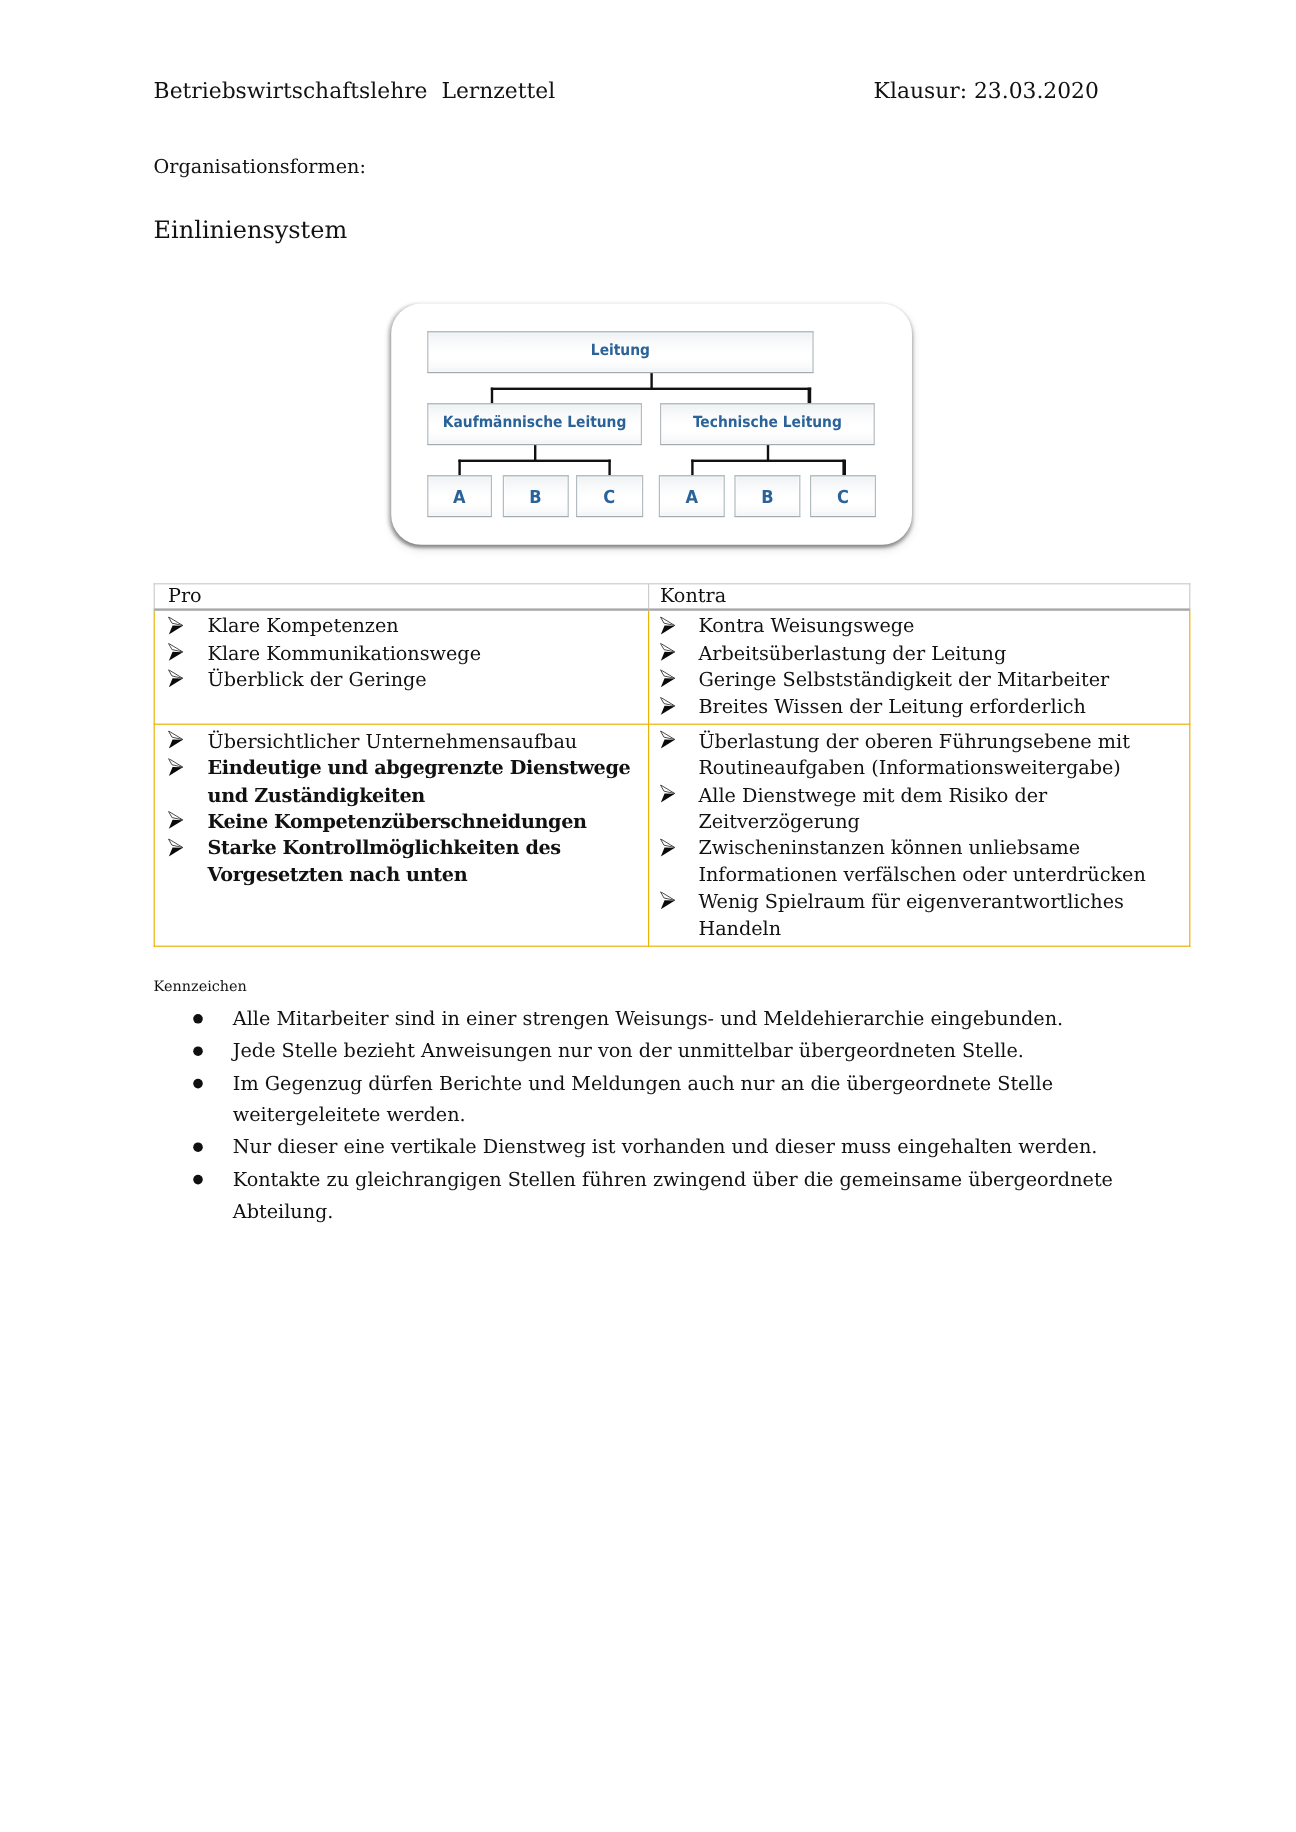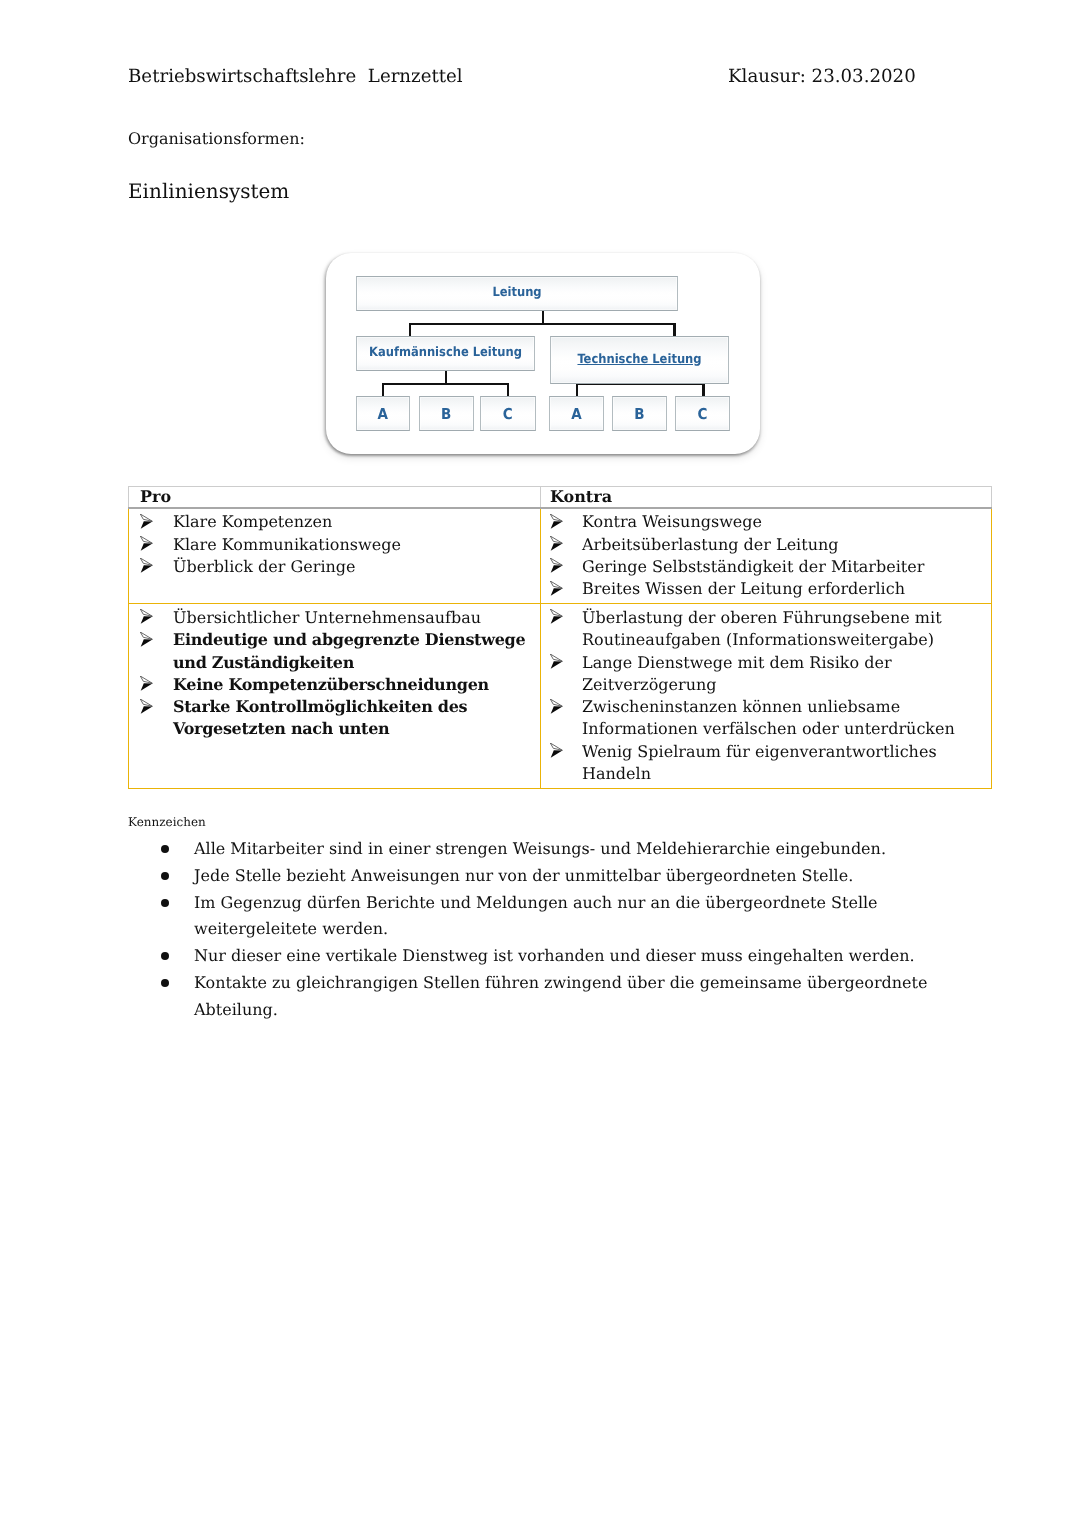--- a/index.html
+++ b/index.html
@@ -42,21 +42,21 @@
   }
   .node-leaf { font-size:15px; line-height:18px; padding-bottom:0; }
   .conn { position:absolute; background:#111111; }
 
   
   .protable {
     position:absolute; left:128px; top:486px; width:863px;
     border-collapse:collapse; table-layout:fixed; font-size:16px;
   }
   .protable th {
-    font-weight:bold; text-align:left; vertical-align:top;
+    font-weight:normal; text-align:left; vertical-align:top;
     border:1px solid #cdcdcd; border-bottom:2px solid #a8a8a8;
     padding:0 0 0 11px; line-height:19.8px; height:19.8px;
     font-size:16px;
     margin-left:25px;
   }
   .protable td {
     vertical-align:top; border:1px solid #eab308;
     padding:2.5px 3px 3px 3px;
   }
   .protable th, .protable td { box-sizing:border-box; }
@@ -106,21 +106,21 @@
     <div class="conn" style="left:55.8px;top:129.5px;width:2.4px;height:13.5px;"></div>
     <div class="conn" style="left:180.8px;top:129.5px;width:2.4px;height:13.5px;"></div>
 
     <div class="conn" style="left:312.9px;top:117px;width:2.4px;height:14px;"></div>
     <div class="conn" style="left:249.7px;top:129.5px;width:128.7px;height:2.4px;"></div>
     <div class="conn" style="left:249.7px;top:129.5px;width:2.4px;height:13.5px;"></div>
     <div class="conn" style="left:376.4px;top:129.5px;width:2.4px;height:13.5px;"></div>
 
     <div class="node node-top" style="left:30px;top:23px;width:322px;height:35px;">Leitung</div>
     <div class="node node-mid" style="left:30px;top:83px;width:179px;height:35px;">Kaufmännische Leitung</div>
-    <div class="node node-mid" style="left:224px;top:83px;width:179px;height:48px;text-decoration:underline;">Technische Leitung</div>
+    <div class="node node-mid" style="left:224px;top:83px;width:179px;height:35px;">Technische Leitung</div>
 
     <div class="node node-leaf" style="left:29.5px;top:143px;width:54.5px;height:35px;">A</div>
     <div class="node node-leaf" style="left:92.5px;top:143px;width:55.5px;height:35px;">B</div>
     <div class="node node-leaf" style="left:154px;top:143px;width:55.5px;height:35px;">C</div>
     <div class="node node-leaf" style="left:223px;top:143px;width:55px;height:35px;">A</div>
     <div class="node node-leaf" style="left:286px;top:143px;width:55px;height:35px;">B</div>
     <div class="node node-leaf" style="left:349px;top:143px;width:55px;height:35px;">C</div>
   </div>
 
   <table class="protable">
@@ -185,21 +185,21 @@
                 </svg></span><span class="itxt">Starke Kontrollmöglichkeiten des Vorgesetzten nach unten</span></div>
           </td>
           <td class="cell cell-kontra">
             <div class="bullet-item"><span class="arrow"><svg width="13" height="15" viewBox="0 0 13 15" aria-hidden="true">
                   <path d="M0.3 0.0 L12.4 7.3 L3.3 5.3 Z" fill="none" stroke="#444" stroke-width="0.8"></path>
                   <path d="M3.8 7.2 L12.4 7.45 L0.7 14.7 Z" fill="#0a0a0a"></path>
                 </svg></span><span class="itxt">Überlastung der oberen Führungsebene mit Routineaufgaben (Informationsweitergabe)</span></div>
             <div class="bullet-item"><span class="arrow"><svg width="13" height="15" viewBox="0 0 13 15" aria-hidden="true">
                   <path d="M0.3 0.0 L12.4 7.3 L3.3 5.3 Z" fill="none" stroke="#444" stroke-width="0.8"></path>
                   <path d="M3.8 7.2 L12.4 7.45 L0.7 14.7 Z" fill="#0a0a0a"></path>
-                </svg></span><span class="itxt">Lange Dienstwege mit dem Risiko der Zeitverzögerung</span></div>
+                </svg></span><span class="itxt">Alle Dienstwege mit dem Risiko der Zeitverzögerung</span></div>
             <div class="bullet-item"><span class="arrow"><svg width="13" height="15" viewBox="0 0 13 15" aria-hidden="true">
                   <path d="M0.3 0.0 L12.4 7.3 L3.3 5.3 Z" fill="none" stroke="#444" stroke-width="0.8"></path>
                   <path d="M3.8 7.2 L12.4 7.45 L0.7 14.7 Z" fill="#0a0a0a"></path>
                 </svg></span><span class="itxt">Zwischeninstanzen können unliebsame Informationen verfälschen oder unterdrücken</span></div>
             <div class="bullet-item"><span class="arrow"><svg width="13" height="15" viewBox="0 0 13 15" aria-hidden="true">
                   <path d="M0.3 0.0 L12.4 7.3 L3.3 5.3 Z" fill="none" stroke="#444" stroke-width="0.8"></path>
                   <path d="M3.8 7.2 L12.4 7.45 L0.7 14.7 Z" fill="#0a0a0a"></path>
                 </svg></span><span class="itxt">Wenig Spielraum für eigenverantwortliches Handeln</span></div>
           </td>
         </tr>

